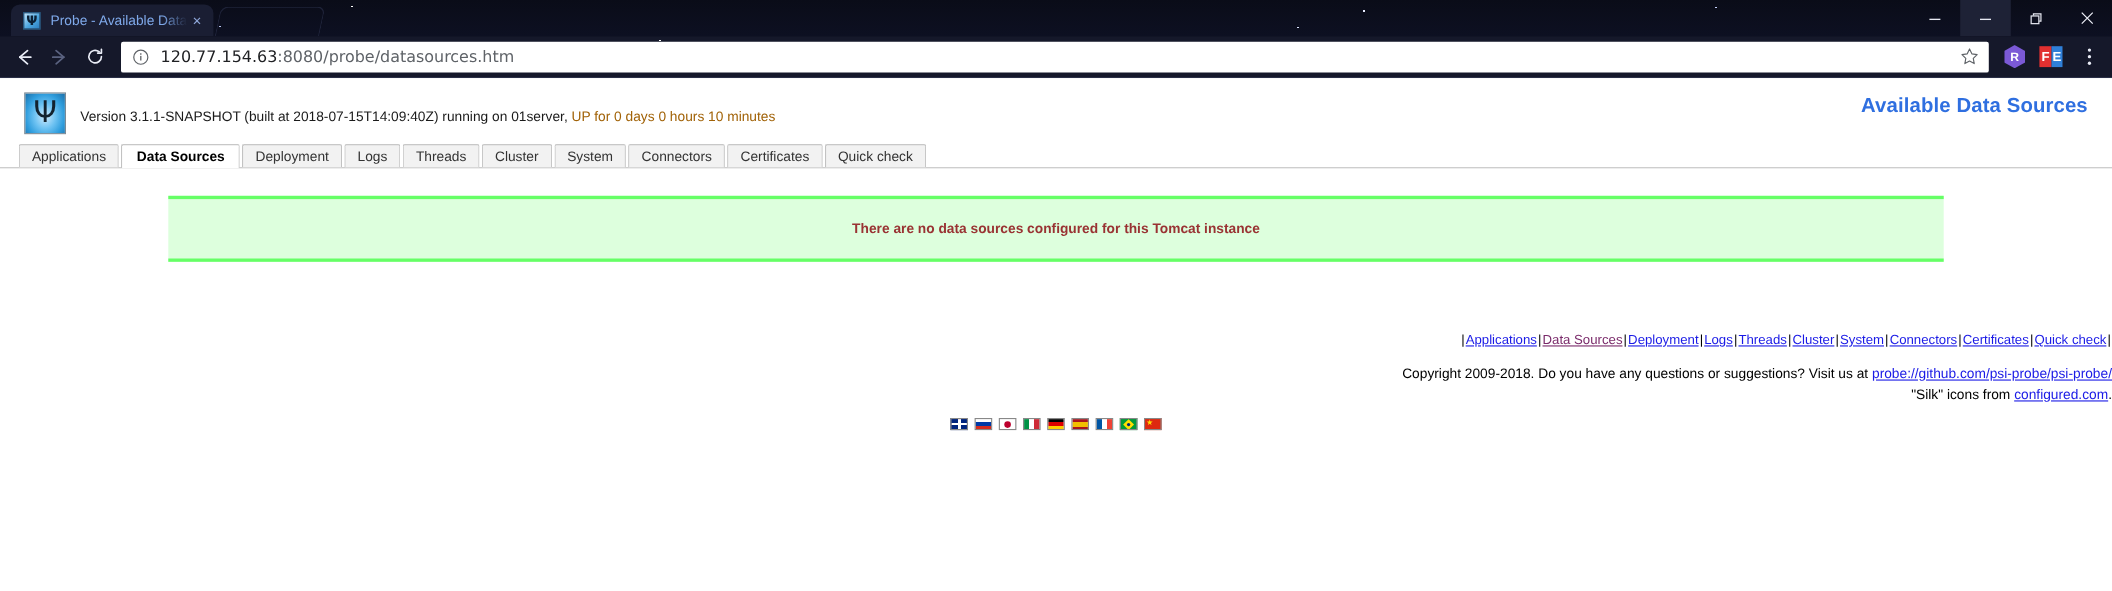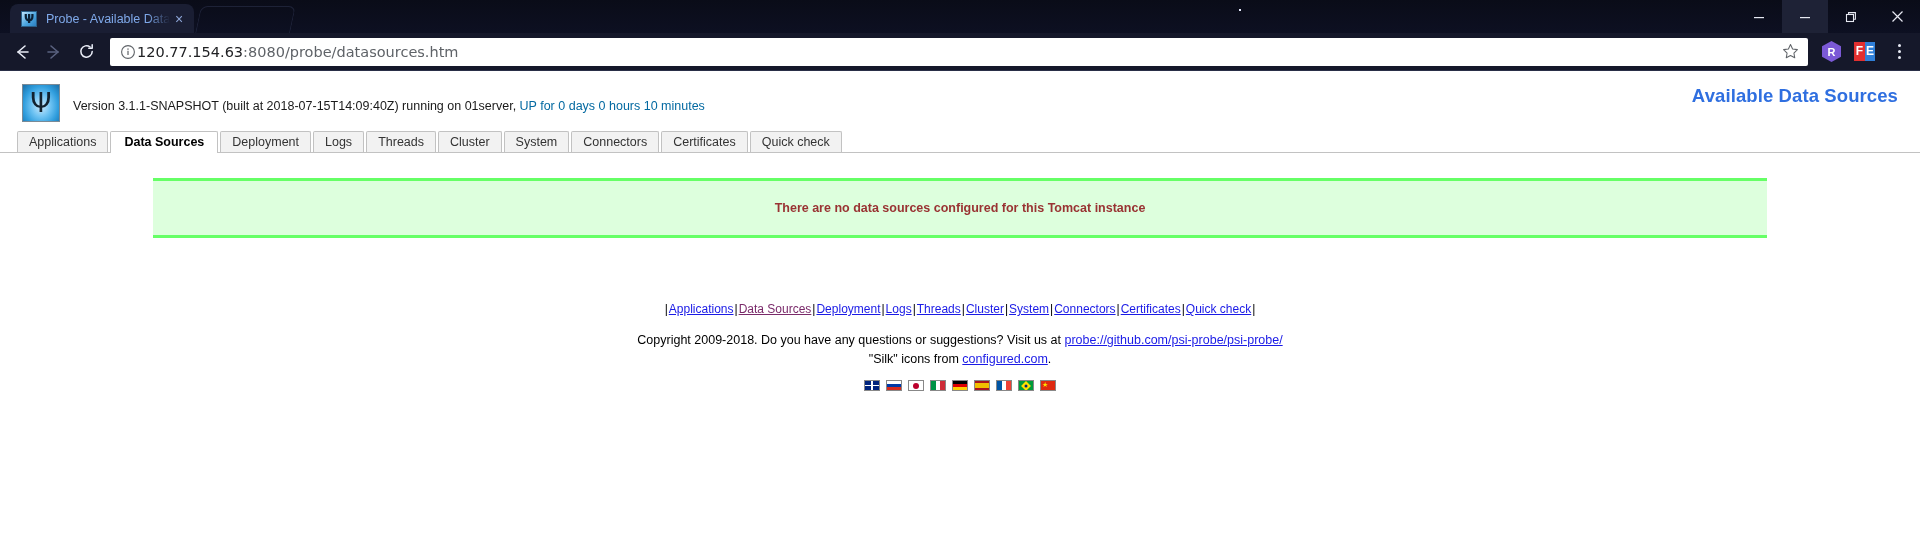--- a/index.html
+++ b/index.html
@@ -117,20 +117,21 @@
     display: flex;
     align-items: center;
     margin-left: 8px;
     padding: 0 8px 0 10px;
     min-width: 0;
   }
   .info-icon { flex: 0 0 17px; color: #5f6368; display: flex; align-items: center; }
   .url-text {
     font-size: 14.5px;
     color: #5f6368;
+    margin-left: 9px;
     white-space: nowrap;
     overflow: hidden;
     flex: 1 1 auto;
     font-family: "DejaVu Sans", sans-serif;
   }
   .url-text .host { color: #202124; }
   .star-icon { flex: 0 0 20px; color: #5f6368; display:flex; align-items:center; justify-content:center; }
   .ext-icons { display: flex; align-items: center; gap: 13px; margin-left: 14px; flex: 0 0 auto; }
   .ext-r {
     width: 19px; height: 21px;
@@ -177,21 +178,21 @@
     margin-top: -2px;
   }
   .version-line {
     font-size: 12.5px;
     color: #1a1a1a;
     margin-left: 13px;
     margin-top: 16px;
     white-space: nowrap;
   }
   .version-line b { font-weight: normal; }
-  .uptime { color: #0369a1; }
+  .uptime { color: #a16207; }
   .page-title-right {
     position: absolute;
     right: 22px;
     top: 14px;
     font-size: 18.5px;
     color: #2f6fe0;
     font-weight: bold;
     letter-spacing: .1px;
   }
 
@@ -235,21 +236,21 @@
     border-bottom: 3px solid #66ff66;
     height: 60px;
     display: flex; align-items: center; justify-content: center;
   }
   .notice-text {
     color: #993333;
     font-size: 12.5px;
     font-weight: bold;
   }
 
-  .footer { margin-top: 54px; text-align: center; }
+  .footer { margin-top: 54px; text-align: right; }
   .footer-nav { font-size: 12px; color: #000000; line-height: 18px; }
   .footer-nav a { color: #1a1ae6; text-decoration: underline; }
   .footer-nav a.visited { color: #7a2a6a; }
   .footer-nav .sep { color: #000000; padding: 0 1px; }
   .copyright { font-size: 12.5px; color: #000000; margin-top: 13px; line-height: 19px; }
   .copyright a { color: #1a1ae6; text-decoration: underline; }
   .silk { font-size: 12.5px; color: #000000; line-height: 19px; }
   .silk a { color: #1a1ae6; text-decoration: underline; }
 
   .flags { margin-top: 11px; display: flex; justify-content: center; gap: 6px; }

